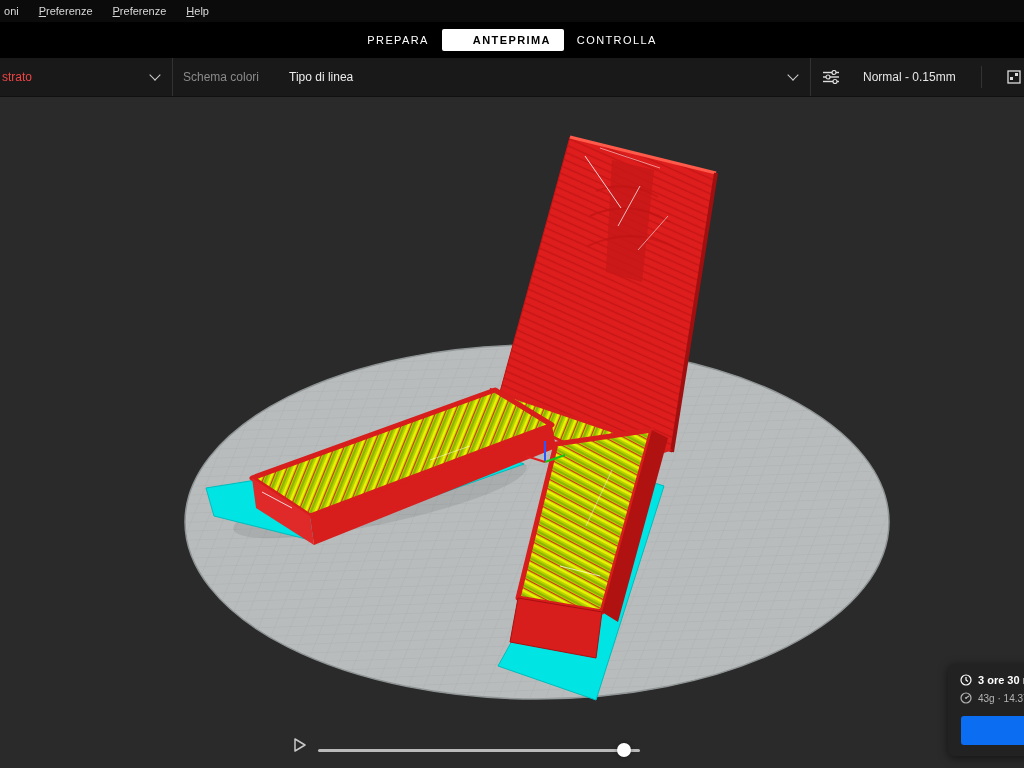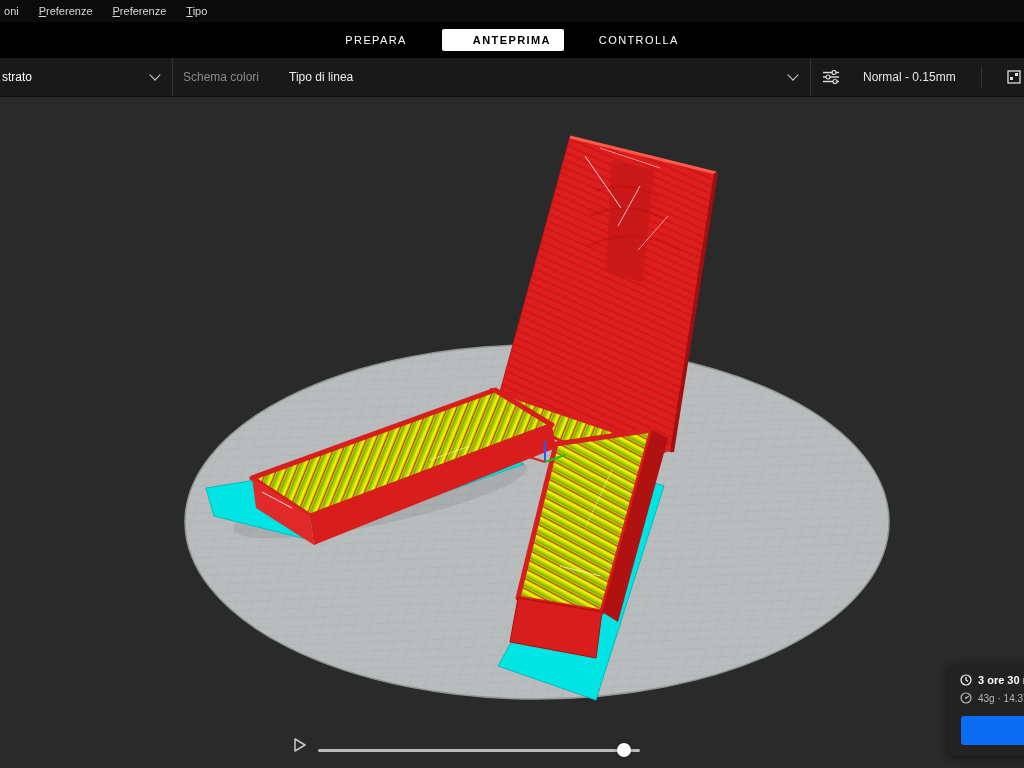--- a/index.html
+++ b/index.html
@@ -8,29 +8,29 @@
 
   
   .menubar{position:absolute;top:0;left:0;right:0;height:22px;background:#0b0b0b;
            display:flex;align-items:center;gap:16px;padding-left:2px;z-index:30;}
   .menubar .mitem{color:#d8d8d8;font-size:11px;display:inline-block;padding:0 2px;cursor:default;}
   .menubar .mitem::first-letter{text-decoration:underline;}
   .menubar .mitem.cut::first-letter{text-decoration:none;}
 
   
   .stagebar{position:absolute;top:22px;left:0;right:0;height:36px;background:#000;
-            display:flex;align-items:center;justify-content:center;gap:22px;z-index:30;}
+            display:flex;align-items:center;justify-content:center;z-index:30;}
   .stage-tab{color:#fff;font-size:11px;letter-spacing:1.4px;padding:5px 13px;cursor:default;}
   .stage-tab.active{background:#fff;color:#000;border-radius:2px;font-weight:bold;padding-left:31px;}
 
   
   .toolbar{position:absolute;top:58px;left:0;right:0;height:38px;background:#191919;
            border-bottom:1px solid #101010;display:flex;align-items:stretch;z-index:30;}
   .tb-left{width:172px;border-right:1px solid #323232;display:flex;align-items:center;flex:none;}
-  .tb-left .val{color:#ffffff;font-size:12px;margin-left:2px;white-space:nowrap;}
+  .tb-left .val{color:#ef4444;font-size:12px;margin-left:2px;white-space:nowrap;}
   .tb-mid{width:637px;border-right:1px solid #323232;display:flex;align-items:center;flex:none;}
   .tb-mid .lbl{color:#8a8a8a;font-size:12px;margin-left:10px;}
   .tb-mid .val{color:#ececec;font-size:12px;margin-left:30px;}
   .chev{width:7px;height:7px;border-right:1.5px solid #cfcfcf;border-bottom:1.5px solid #cfcfcf;
         transform:rotate(45deg);margin-left:auto;margin-right:13px;margin-top:-4px;flex:none;}
   .tb-right{flex:1;display:flex;align-items:center;padding-left:12px;color:#e6e6e6;font-size:12px;
             white-space:nowrap;overflow:hidden;gap:16px;}
   .tb-right .txt{margin-left:8px;}
   .divider{width:1px;height:22px;background:#333;margin:0 9px;flex:none;}
   .ticon{flex:none;display:block;}
@@ -59,21 +59,21 @@
 </style>
 </head>
 <body>
 
 <div class="app">
 
   <div class="menubar">
     <span class="mitem cut">oni</span>
     <span class="mitem">Preferenze</span>
     <span class="mitem">Preferenze</span>
-    <span class="mitem">Tipo</span>
+    <span class="mitem">Help</span>
   </div>
 
   <div class="stagebar">
     <span class="stage-tab">PREPARA</span>
     <span class="stage-tab active">ANTEPRIMA</span>
     <span class="stage-tab">CONTROLLA</span>
   </div>
 
   <div class="toolbar">
     <div class="tb-left">

